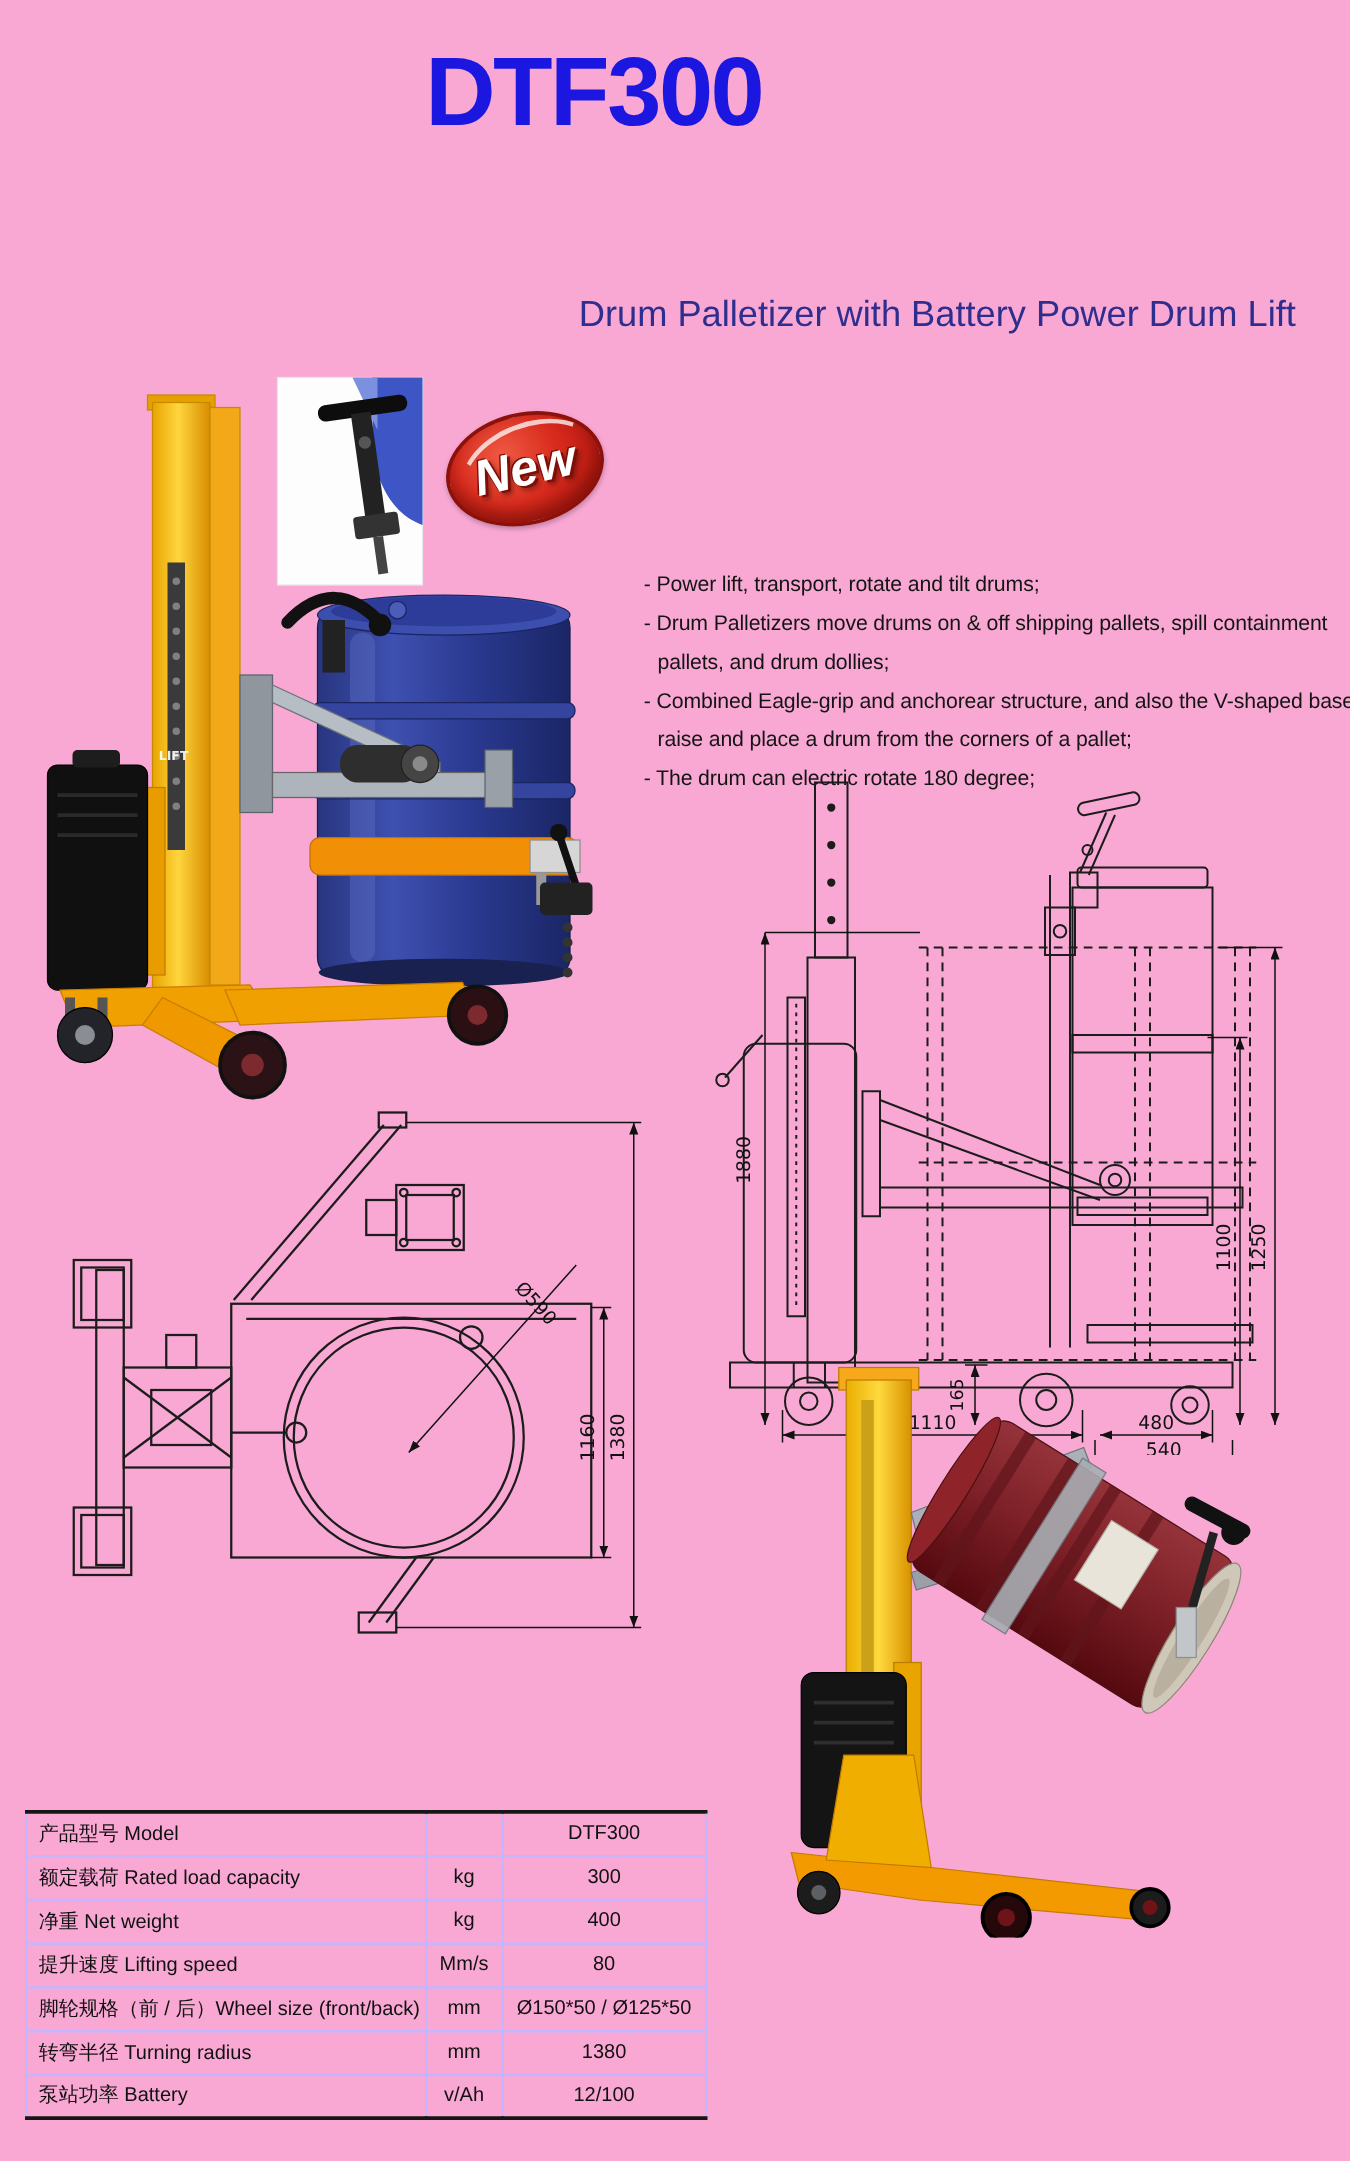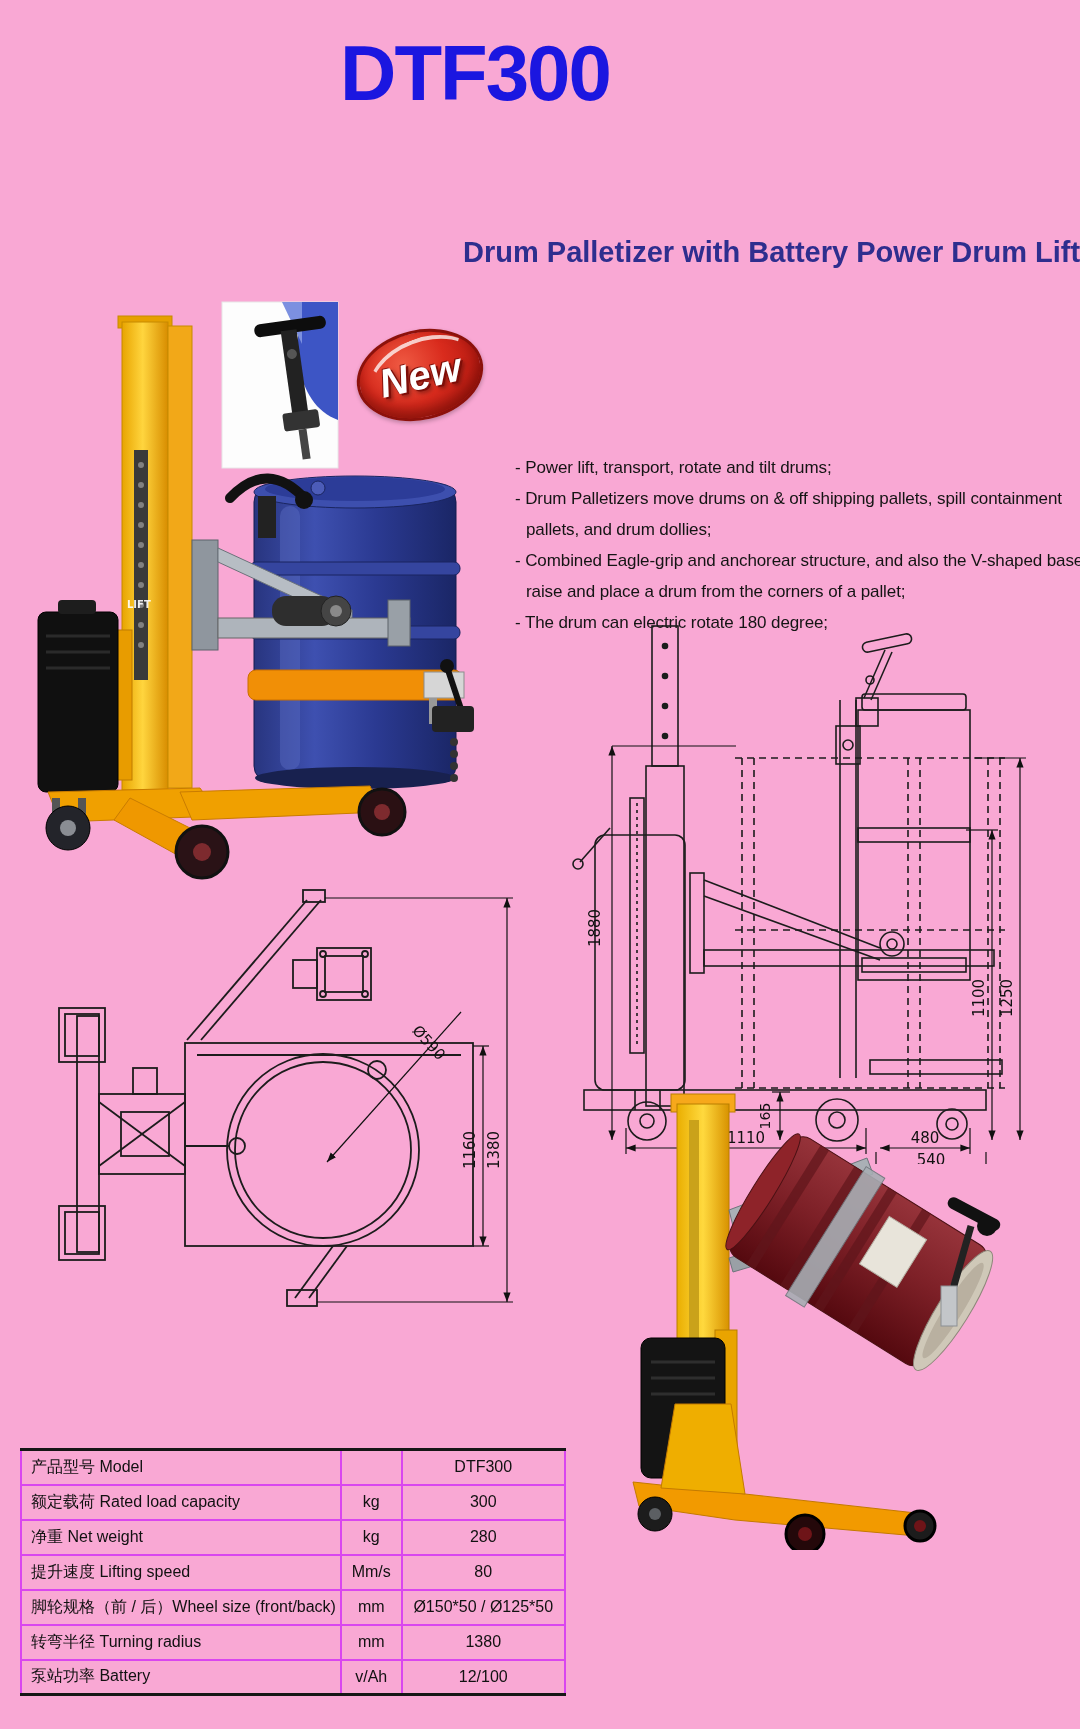--- a/index.html
+++ b/index.html
@@ -3,41 +3,41 @@
 <meta charset="utf-8">
 <style>
   *{margin:0;padding:0;box-sizing:border-box}
   html,body{background:#ffffff}
   body{font-family:"Liberation Sans","DejaVu Sans",sans-serif;color:#1a1a1a}
   .page{position:relative;width:1080px;height:1729px;background:#f9a8d4;overflow:hidden}
   .abs{position:absolute}
 
   .title{left:0;top:28px;width:950px;text-align:center;font-size:78px;font-weight:700;
          letter-spacing:-2px;color:#1b16e0}
-  .subtitle{left:463px;top:236px;width:617px;font-size:29px;font-weight:700;color:#2e2e8e;
+  .subtitle{left:463px;top:236px;width:617px;font-size:29px;font-weight:400;color:#2e2e8e;
             white-space:nowrap;overflow:hidden}
 
   .features{left:515px;top:452px;width:578px;list-style:none;font-size:17px;line-height:31px;
             color:#141414;letter-spacing:-0.1px}
   .features li{padding-left:11px;text-indent:-11px}
 
   .new-badge{left:356px;top:330px;width:128px;height:90px;border-radius:50%;
              background:radial-gradient(circle at 38% 34%, #ef5a43 0%, #d92b1d 45%, #a9140d 100%);
              border:3px solid #8c110b;transform:rotate(-13deg);
              display:flex;align-items:center;justify-content:center;
              box-shadow:inset 0 -8px 14px rgba(90,5,0,.55), 0 2px 4px rgba(0,0,0,.25)}
   .new-badge::before{content:"";position:absolute;left:8px;top:6px;width:108px;height:70px;
              border-radius:50%;border-top:4px solid rgba(255,255,255,.75);border-left:3px solid transparent;
              border-right:3px solid transparent;border-bottom:none;transform:rotate(-8deg)}
   .new-badge span{font-size:40px;font-weight:700;font-style:italic;color:#fff;
              text-shadow:2px 2px 0 #7e0e08, -1px -1px 0 #7e0e08, 3px 4px 4px rgba(0,0,0,.4)}
 
   table.specs{position:absolute;left:20px;top:1448px;width:546px;border-collapse:collapse;
               font-size:16px;color:#111;border-top:3px solid #161616;border-bottom:3px solid #161616}
-  table.specs td{border:2px solid #d946ef;height:35px;padding:0 4px 0 9px;white-space:nowrap;overflow:hidden}
+  table.specs td{border:2px solid #c4b5fd;height:35px;padding:0 4px 0 9px;white-space:nowrap;overflow:hidden}
   table.specs td.c{text-align:center;padding:0 2px}
 
   svg text{font-family:"DejaVu Sans","Liberation Sans",sans-serif}
   .dim{font-size:15px;fill:#111}
   .dim-sm{font-size:14px;fill:#111}
 </style>
 </head>
 <body>
 
 <div class="page">
@@ -405,21 +405,21 @@
         <td class="c">DTF300</td>
       </tr>
       <tr>
         <td>额定载荷 Rated load capacity</td>
         <td class="c">kg</td>
         <td class="c">300</td>
       </tr>
       <tr>
         <td>净重 Net weight</td>
         <td class="c">kg</td>
-        <td class="c">280</td>
+        <td class="c">400</td>
       </tr>
       <tr>
         <td>提升速度 Lifting speed</td>
         <td class="c">Mm/s</td>
         <td class="c">80</td>
       </tr>
       <tr>
         <td>脚轮规格（前 / 后）Wheel size (front/back)</td>
         <td class="c">mm</td>
         <td class="c">Ø150*50 / Ø125*50</td>

